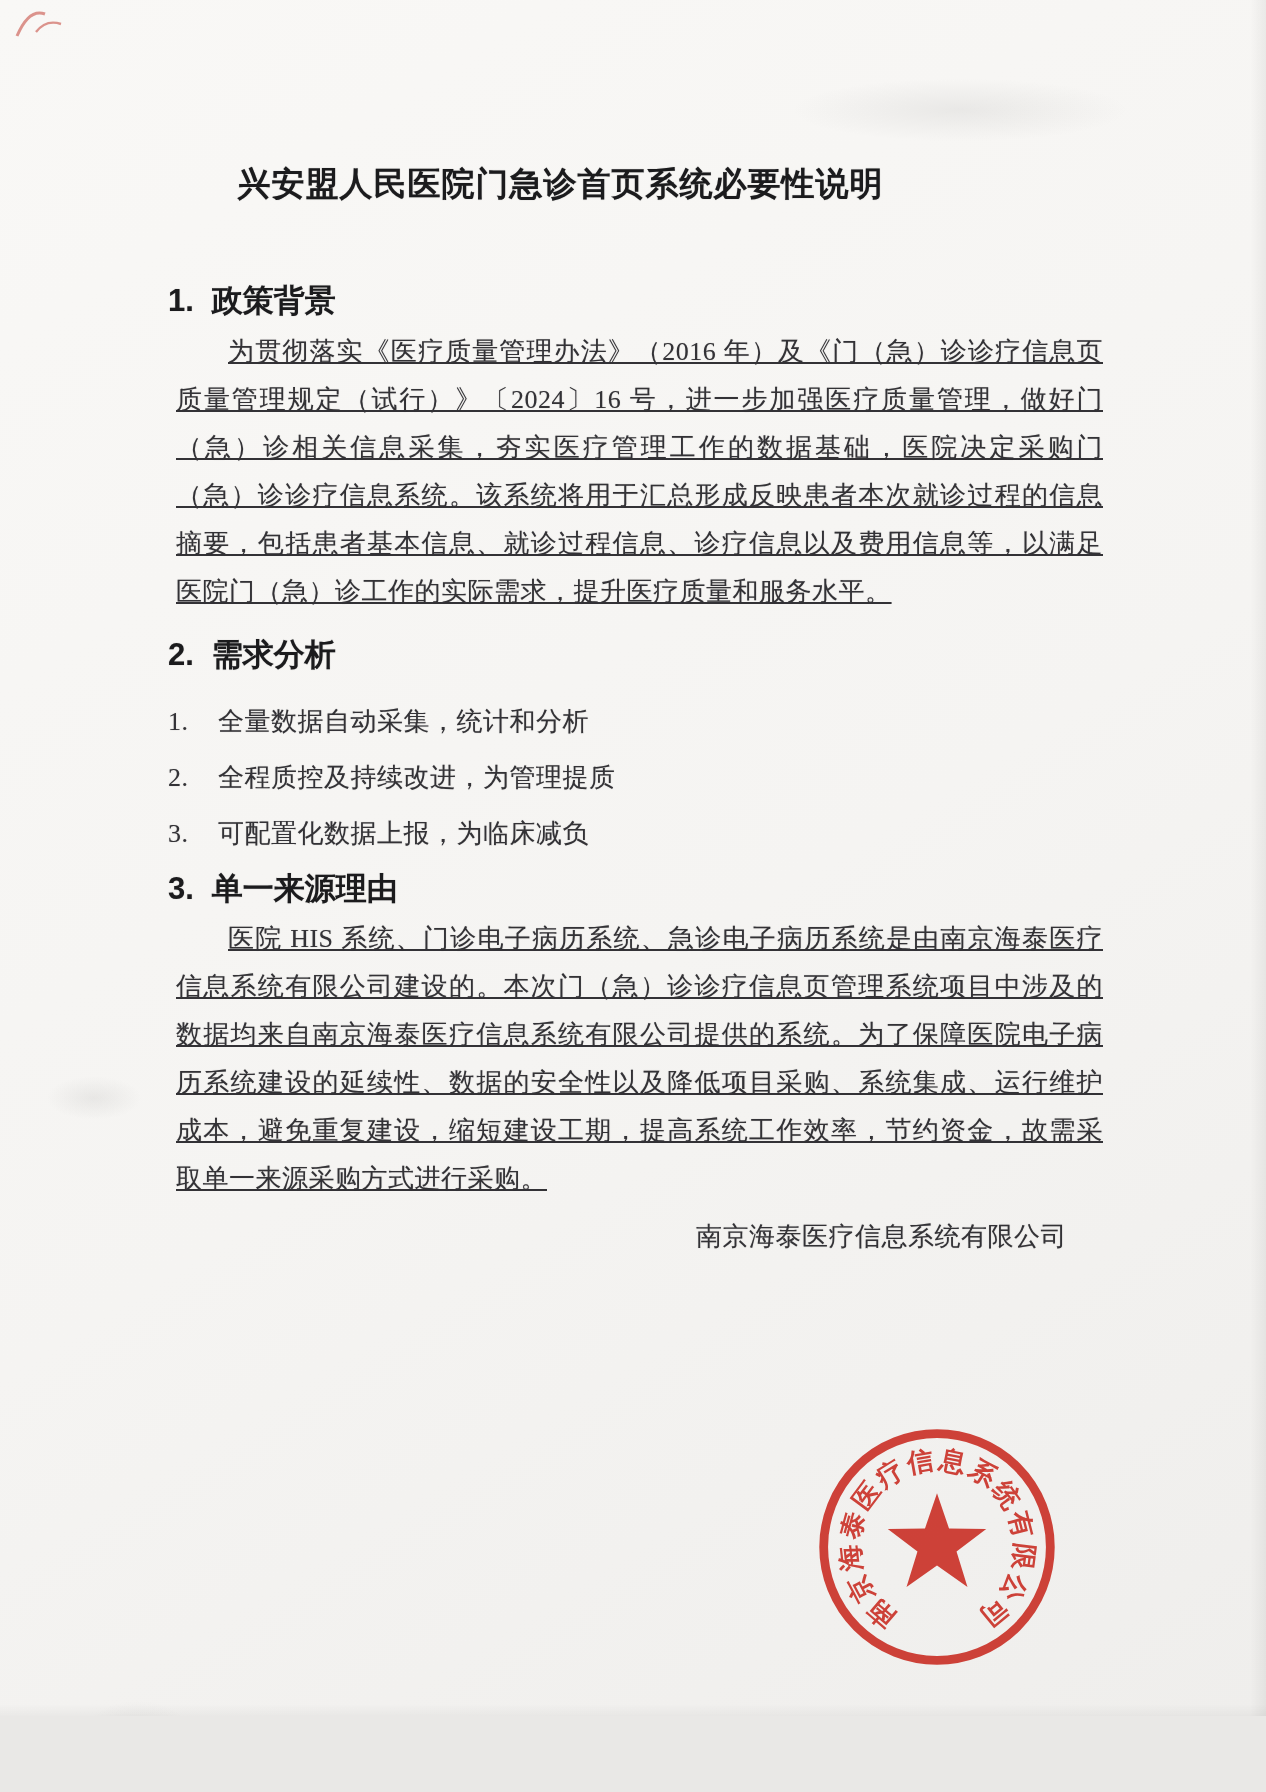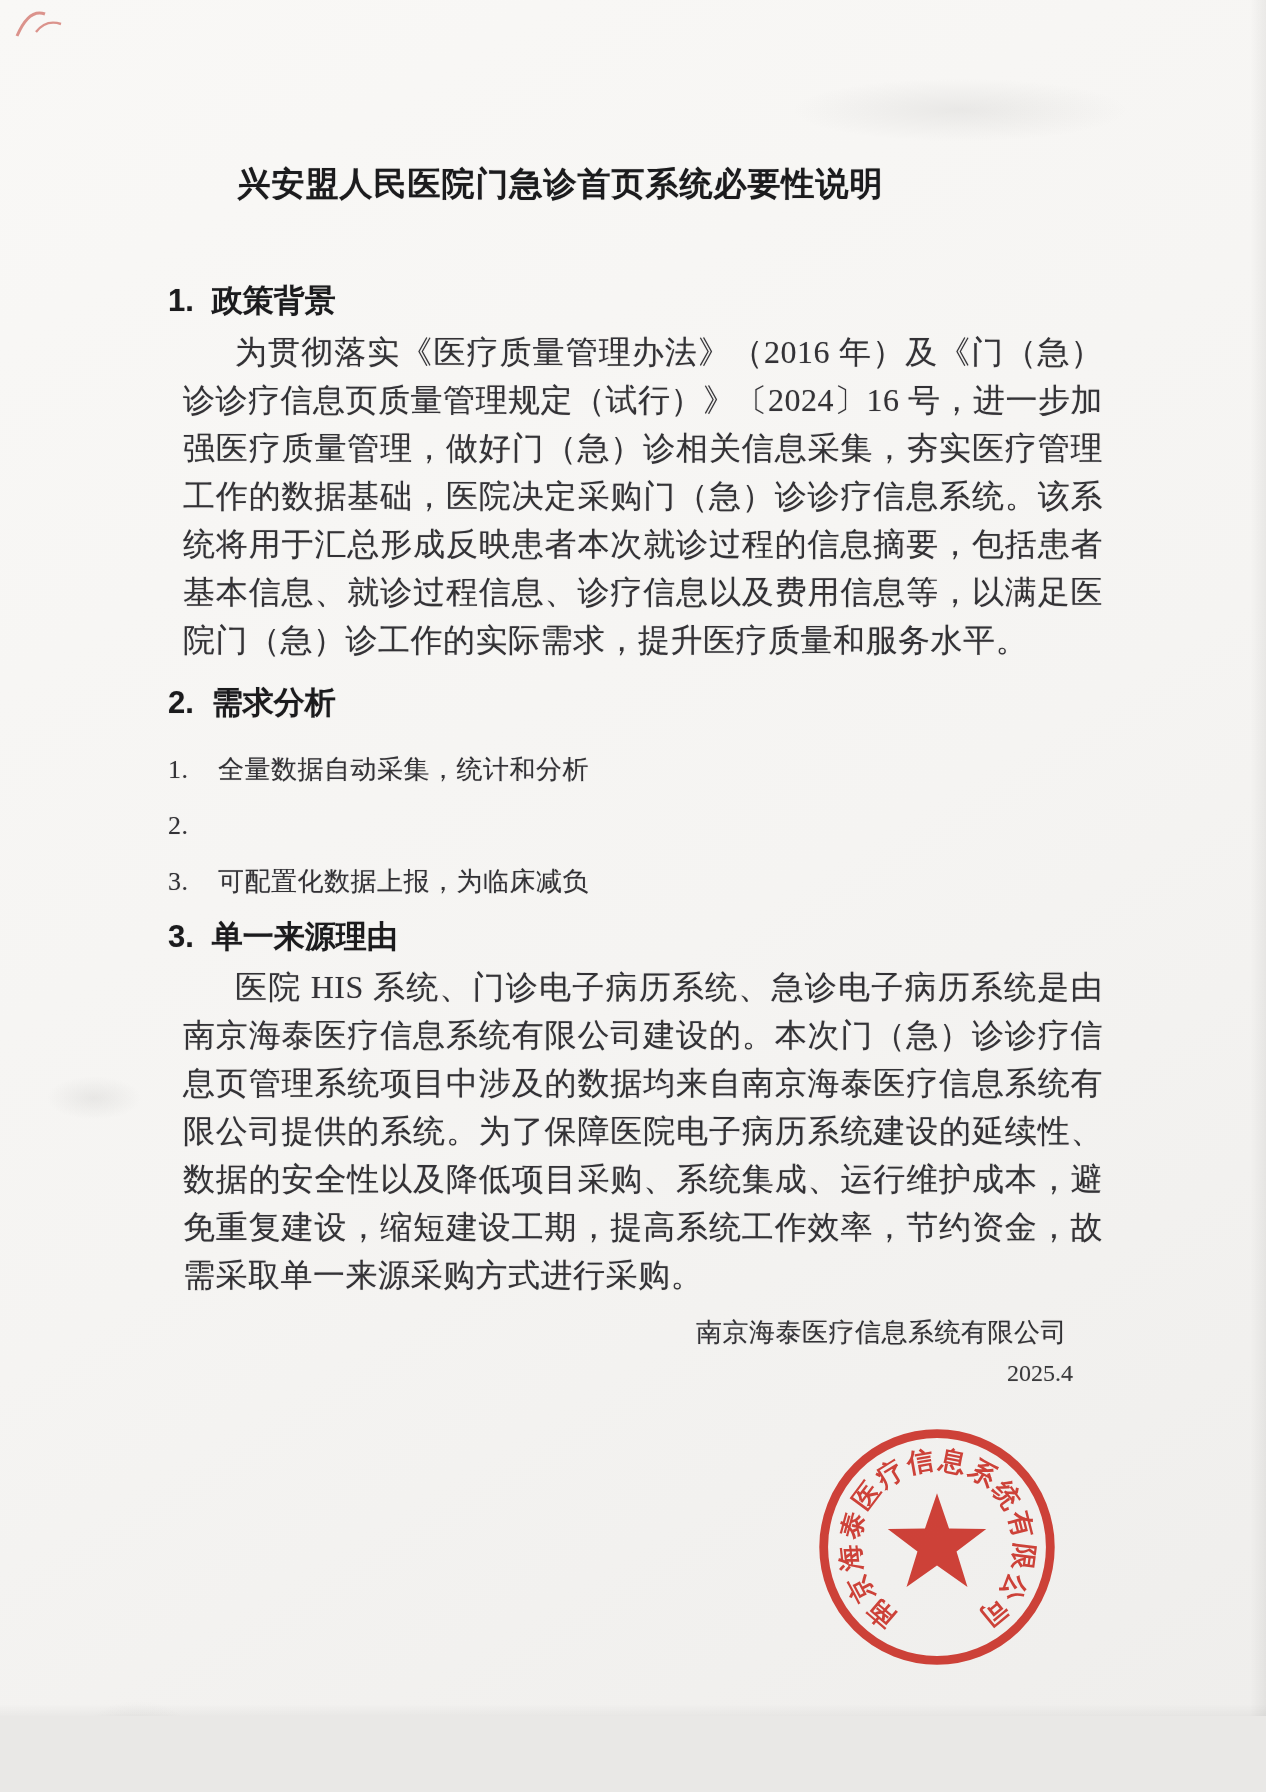--- a/index.html
+++ b/index.html
@@ -37,28 +37,29 @@
     line-height:1.35;
     color:#1b1b1d;
     margin:0;
     text-shadow:0 0 1px rgba(30,30,30,.35);
   }
   .sec-heading.s1 { margin-top:74px; }
   .sec-heading.s2 { margin-top:18px; }
   .sec-heading.s3 { margin-top:10px; }
 
   .para {
-    font-size:32px;
+    font-size:26px;
     line-height:48px;
     letter-spacing:.5px;
     text-align:justify;
     text-indent:52px;
-    margin:6px 0 0 15px;
+    margin:6px 0 0 8px;
     color:#333236;
     text-shadow:0 0 1px rgba(50,50,50,.35);
+    text-decoration:underline;
   }
   .para.tight { margin-top:0; }
 
   .list-item {
     display:flex; gap:24px;
     font-size:26px;
     line-height:48px;
     letter-spacing:.5px;
     color:#333236;
     text-shadow:0 0 1px rgba(50,50,50,.35);
@@ -146,39 +147,39 @@
         <span class="sec-title">需求分析</span>
       </h2>
 
       <div class="list-item first">
         <span class="li-num">1.</span>
         <span class="li-title">全量数据自动采集，统计和分析</span>
       </div>
 
       <div class="list-item next">
         <span class="li-num">2.</span>
+        <span class="li-title">全程质控及持续改进，为管理提质</span>
       </div>
 
       <div class="list-item next">
         <span class="li-num">3.</span>
         <span class="li-title">可配置化数据上报，为临床减负</span>
       </div>
     </section>
 
     <section>
       <h2 class="sec-heading s3">
         <span class="sec-num">3.</span>
         <span class="sec-title">单一来源理由</span>
       </h2>
       <p class="para">医院 HIS 系统、门诊电子病历系统、急诊电子病历系统是由南京海泰医疗信息系统有限公司建设的。本次门（急）诊诊疗信息页管理系统项目中涉及的数据均来自南京海泰医疗信息系统有限公司提供的系统。为了保障医院电子病历系统建设的延续性、数据的安全性以及降低项目采购、系统集成、运行维护成本，避免重复建设，缩短建设工期，提高系统工作效率，节约资金，故需采取单一来源采购方式进行采购。</p>
     </section>
 
     <div class="signature">
       <div class="sig-company">南京海泰医疗信息系统有限公司</div>
-      <div class="sig-date">2025.4</div>
     </div>
 
   </main>
 
   <svg class="stamp" viewBox="0 0 260 260">
     <circle cx="130" cy="130" r="116" fill="none" stroke-width="9" stroke="#d6352b"></circle>
     <path id="sealArc" d="M 90,199.3 A 80,80 0 1 1 170,199.3" fill="none"></path>
     <text class="seal-text" fill="#d6352b">
       <textPath href="#sealArc">南京海泰医疗信息系统有限公司</textPath>
     </text>

